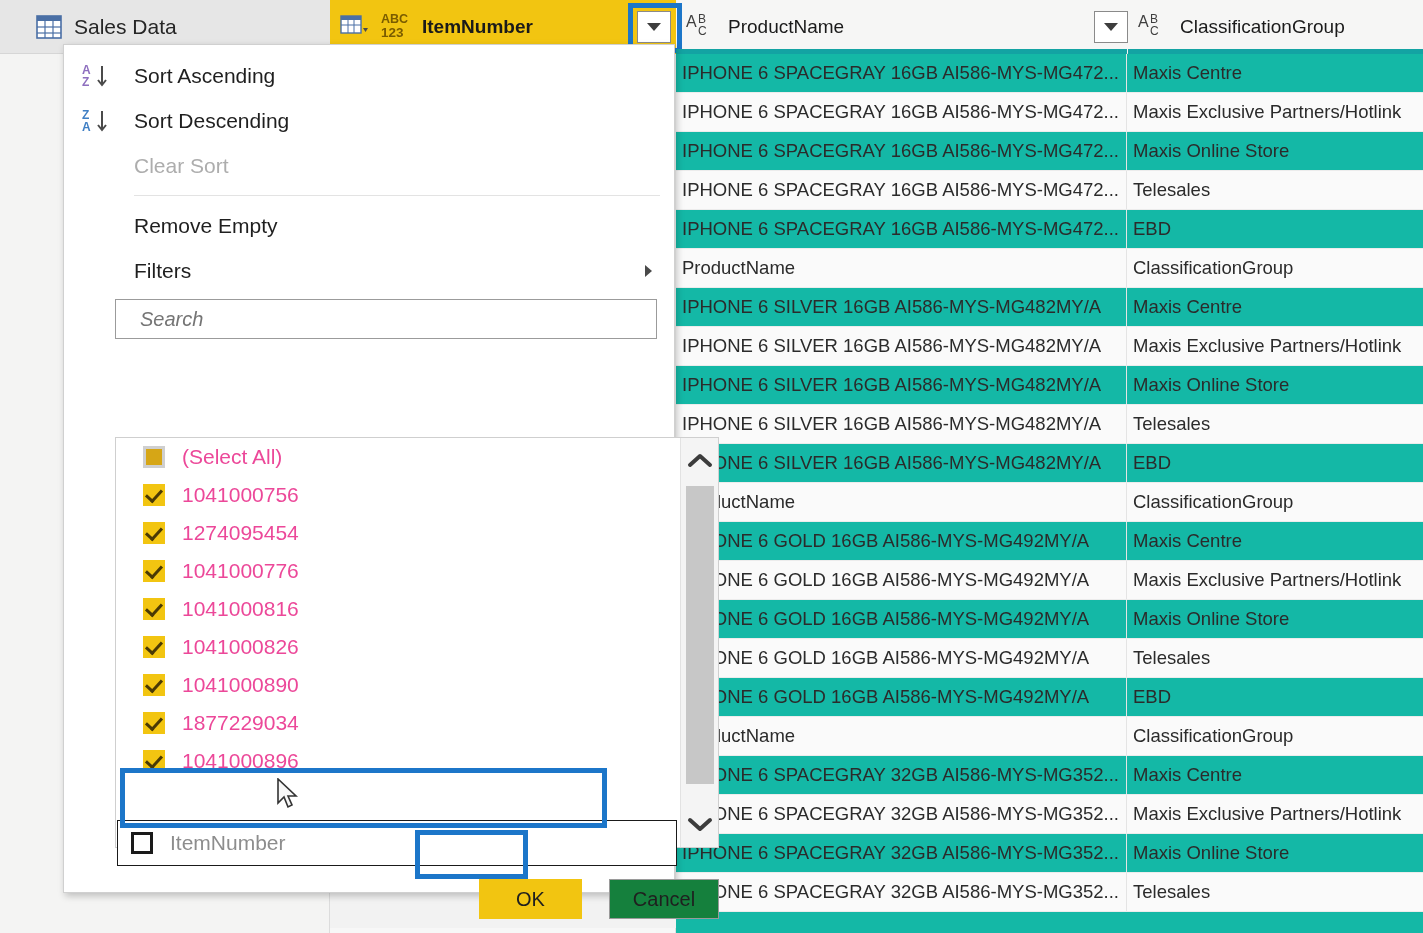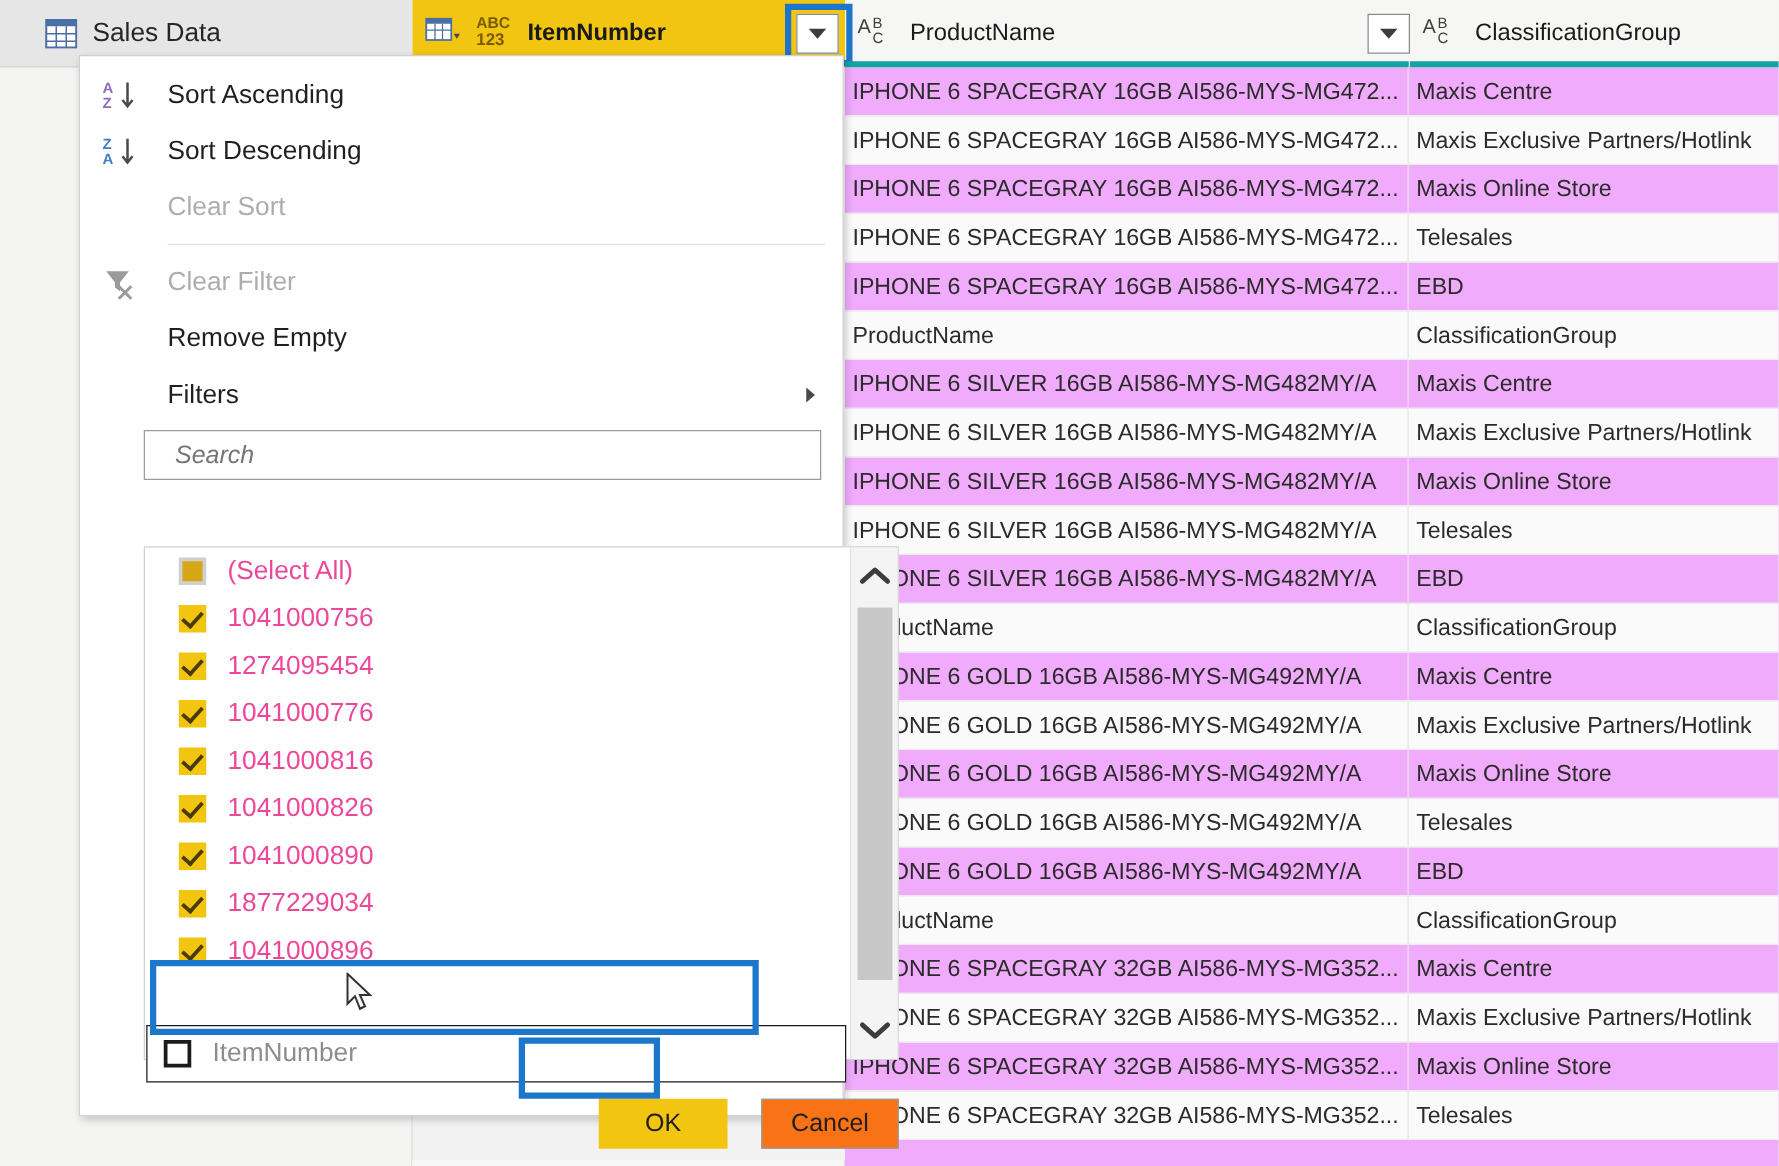--- a/index.html
+++ b/index.html
@@ -46,21 +46,21 @@
     position:absolute; width:34px; height:32px; background:#ffffff;
     border:1px solid #8a8a8a; display:flex; align-items:center; justify-content:center;
   }
   .dd-btn .caret {
     width:0; height:0; border-left:7px solid transparent; border-right:7px solid transparent;
     border-top:8px solid #3d3d3d;
   }
   .hl-box { position:absolute; border:5px solid #1c76c9; pointer-events:none; }
 
   
-  .grid { position:absolute; left:676px; top:54px; width:747px; height:879px; background:#f0abfc; overflow:hidden;text-align:right; }
+  .grid { position:absolute; left:676px; top:54px; width:747px; height:879px; background:#14b8a6; overflow:hidden;text-align:right; }
   .grow { display:flex; height:39px; border-bottom:1px solid #ececec; }
   .gcell { display:flex; align-items:center; font-size:18.5px; color:#2b2b2b; padding-left:6px;
            white-space:nowrap; overflow:hidden; }
   .gcell.c1 { width:451px; border-right:1px solid #e4e4e4; }
   .gcell.c2 { width:296px; }
   .grow.alt { background:#fafafa; }
 
   
   .gutter { position:absolute; left:330px; top:928px; width:346px; height:53px; background:#f7f7f7;
             border-right:1px solid #e0e0e0; }
@@ -115,21 +115,21 @@
     border:1px solid #1a1a1a; background:#fff; display:flex; align-items:center; padding-left:13px;
     font-size:21px; color:#8d8d8d;
   }
 
   .btn-row { position:absolute; left:0; top:834px; width:612px; height:56px; }
   .btn {
     position:absolute; height:40px; display:flex; align-items:center; justify-content:center;
     font-size:20px; color:#1f1f1f;
   }
   .btn.ok { left:415px; top:0; width:103px; background:#f2c511; }
-  .btn.cancel { left:545px; top:0; width:110px; background:#f97316; border:1px solid #9a9a9a; }
+  .btn.cancel { left:545px; top:0; width:110px; background:#15803d; border:1px solid #9a9a9a; }
 
   
   .cursor { position:absolute; left:276px; top:778px; width:24px; height:34px; }
 </style>
 </head>
 <body>
 
 <div id="root">
 
   <div class="left-pane">
@@ -323,29 +323,20 @@
               <path d="M20 4 L20 22 M16 18 L20 23 L24 18" fill="none" stroke="#4a4a4a" stroke-width="2"></path>
             </svg>
           </span>
           <span class="mlabel">Sort Descending</span>
         </div>
         <div class="mitem disabled">
           <span class="mico"></span>
           <span class="mlabel">Clear Sort</span>
         </div>
         <div class="msep"></div>
-        <div class="mitem disabled">
-          <span class="mico">
-            <svg width="30" height="28" viewBox="0 0 30 28">
-              <path d="M3 5 L21 5 L14 14 L14 21 L10 18 L10 14 Z" fill="#9a9a9a"></path>
-              <path d="M13 17 L23 27 M23 17 L13 27" stroke="#9a9a9a" stroke-width="2.4" fill="none"></path>
-            </svg>
-          </span>
-          <span class="mlabel">Clear Filter</span>
-        </div>
         <div class="mitem">
           <span class="mico"></span>
           <span class="mlabel">Remove Empty</span>
         </div>
         <div class="mitem">
           <span class="mico"></span>
           <span class="mlabel">Filters</span>
           <span class="submenu-arrow"></span>
         </div>
       </div>

